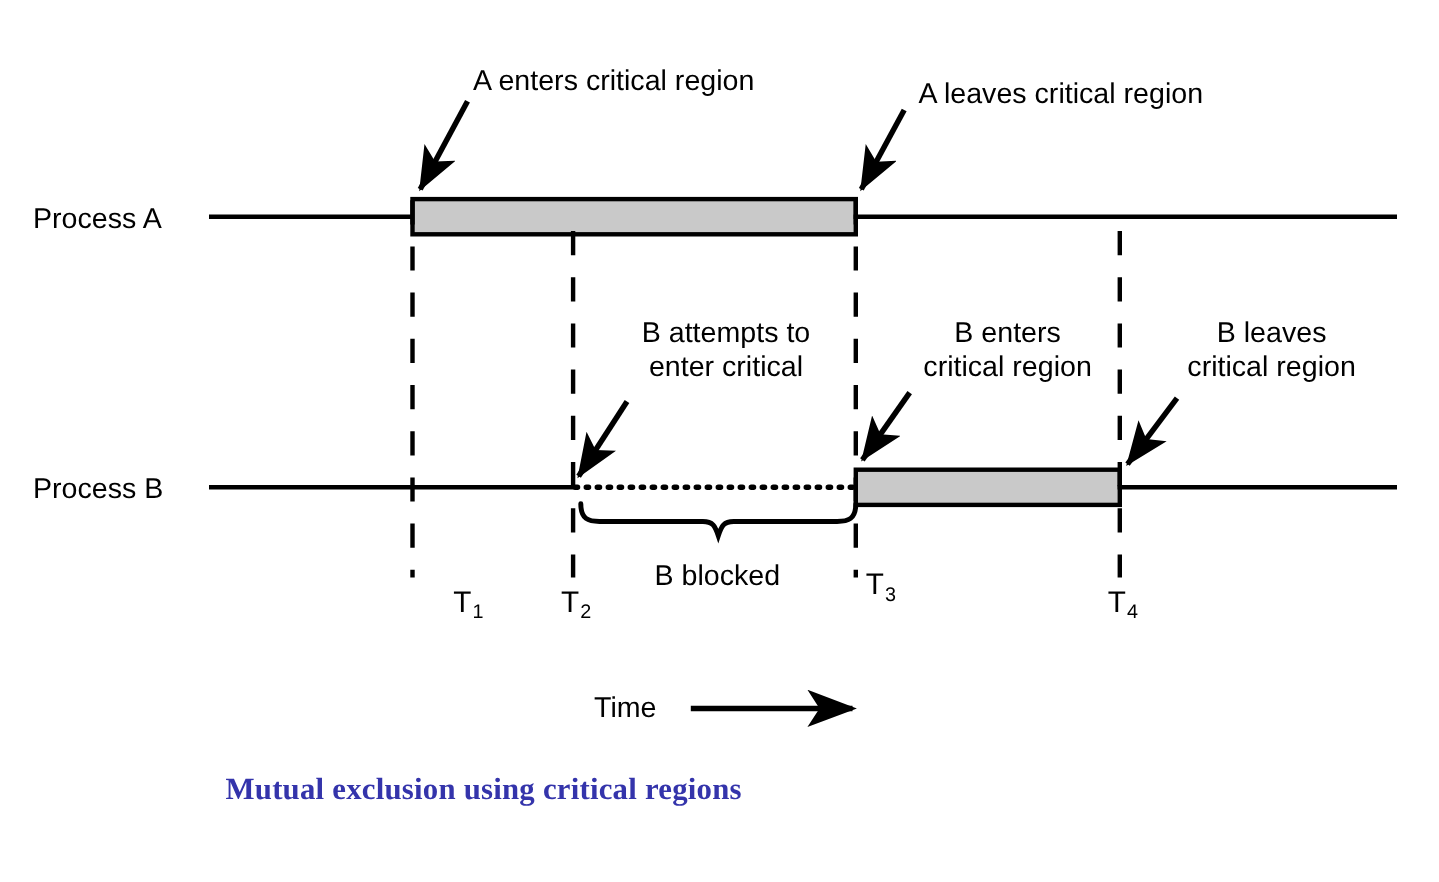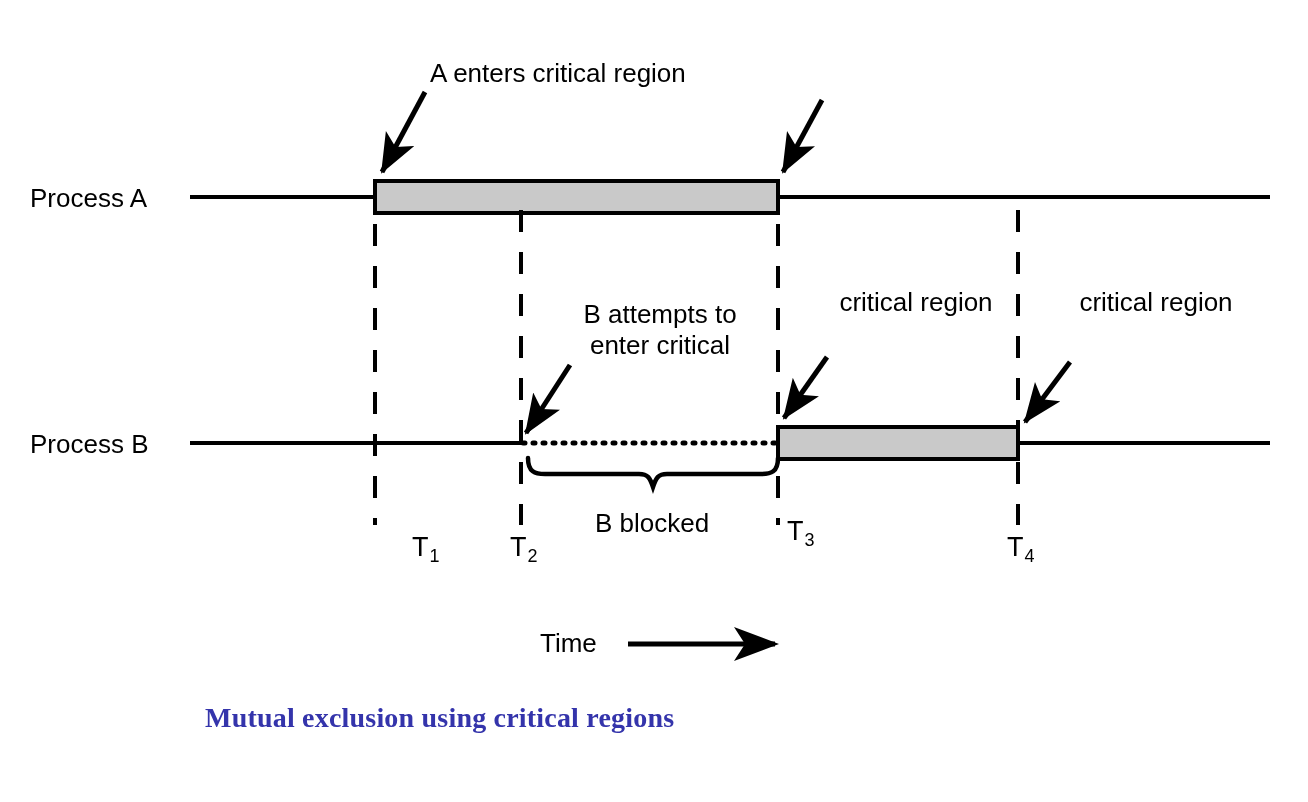--- a/index.html
+++ b/index.html
@@ -125,31 +125,34 @@
       <line x1="628" y1="644" x2="775" y2="644" stroke="#000" stroke-width="5" marker-end="url(#arrowhead-big)"></line>
     </g>
   </svg>
 
   <div class="lbl" style="left:30px; top:183px;">Process A</div>
 
   <div class="lbl" style="left:30px; top:429px;">Process B</div>
 
   <div class="lbl" style="left:430px; top:58px;">A enters critical region</div>
 
+  <div class="lbl" style="left:835px; top:70px;">A leaves critical region</div>
 
-  <div class="lbl lbl-center" style="left:560px; top:287px; width:200px;margin-top:12px;">
+  <div class="lbl lbl-center" style="left:560px; top:287px; width:200px;">
     <div>B attempts to</div>
     <div>enter critical</div>
   </div>
 
   <div class="lbl lbl-center" style="left:820px; top:287px; width:192px;">
+    <div>B enters</div>
     <div>critical region</div>
   </div>
 
   <div class="lbl lbl-center" style="left:1060px; top:287px; width:192px;">
+    <div>B leaves</div>
     <div>critical region</div>
   </div>
 
   <div class="lbl" style="left:595px; top:508px;">B blocked</div>
 
   <div class="tlabel" style="left:364px; top:532px;margin-left:48px;">
     <span>T</span><sub>1</sub>
   </div>
 
   <div class="tlabel" style="left:510px; top:532px;">

